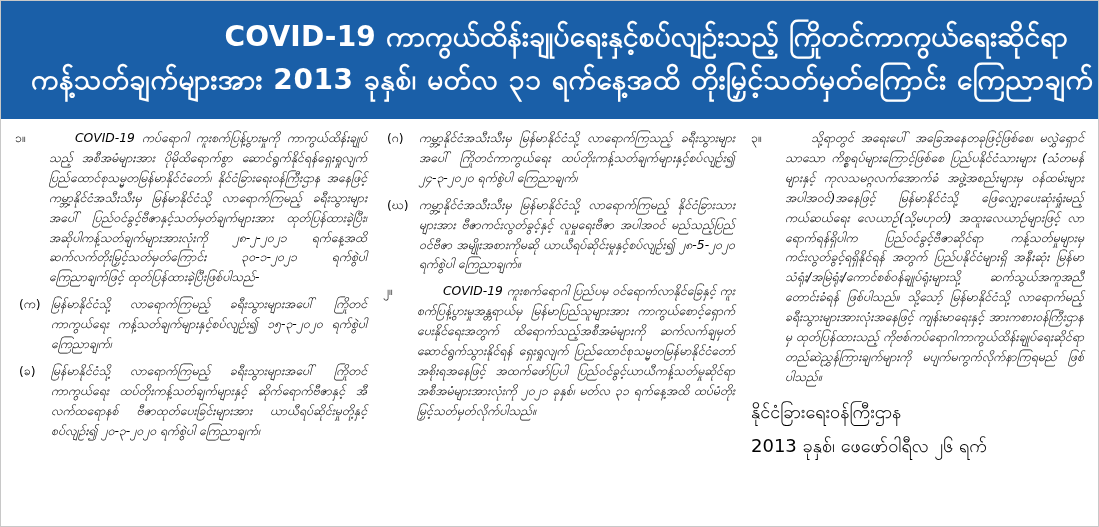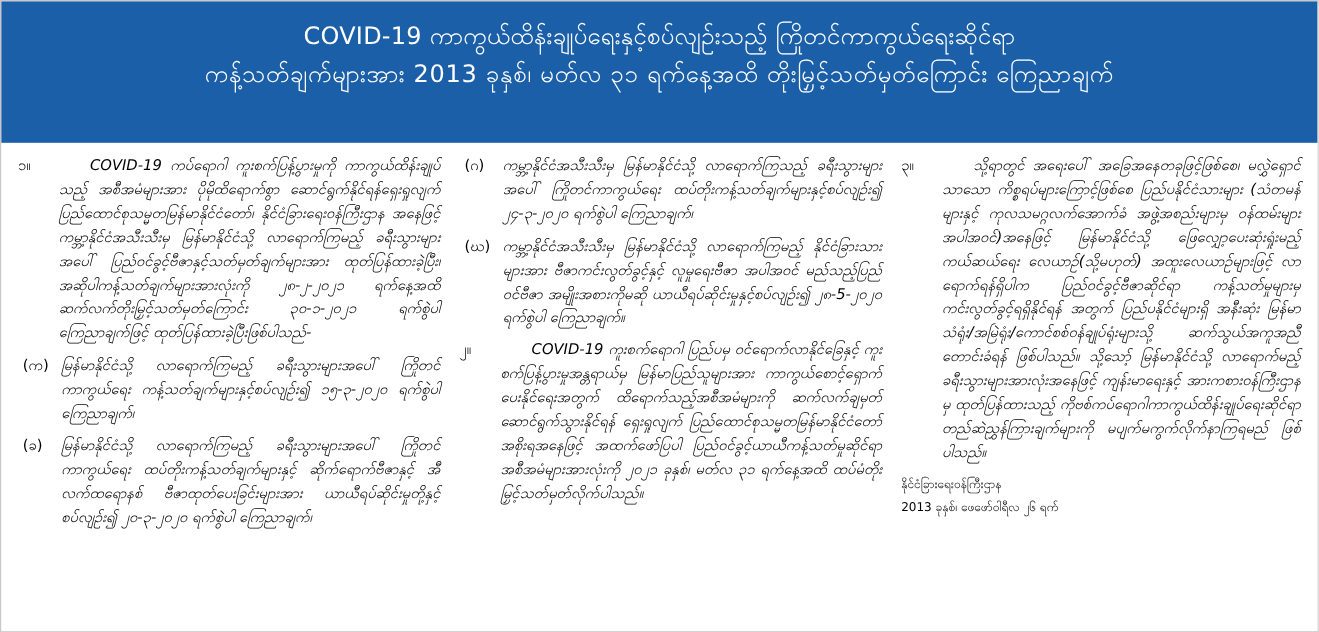--- a/index.html
+++ b/index.html
@@ -21,25 +21,26 @@
   }
   .header-banner {
     background: #1a5fa8;
     color: #ffffff;
     padding: 14px 30px 16px 30px;
     text-align: center;
     height: 118px;
     box-sizing: border-box;
   }
   .header-line {
-    font-size: 20px;
-    font-weight: normal;
+    font-size: 28px;
+    font-weight: bold;
     line-height: 1.55;
     letter-spacing: 0.2px;
     white-space: nowrap;
+    text-align: right;
   }
   .header-line.l2 {
     letter-spacing: 0.6px;
   }
   .columns {
     display: flex;
     padding: 10px 14px 8px 14px;
     box-sizing: border-box;
     gap: 16px;
     height: 407px;
@@ -71,21 +72,21 @@
     font-style: italic;
   }
   .indent-first {
     text-indent: 26px;
   }
   .sub-block {
     margin-left: 4px;
   }
   .sig {
     line-height: 1.9;
-    font-size: 10px;
+    font-size: 18px;
   }
   .sig div { white-space: nowrap; }
 </style>
 </head>
 <body>
 
 <div class="page">
 
   <div class="header-banner">
     <div class="header-line l1">COVID-19 ကာကွယ်ထိန်းချုပ်ရေးနှင့်စပ်လျဉ်းသည့် ကြိုတင်ကာကွယ်ရေးဆိုင်ရာ</div>

